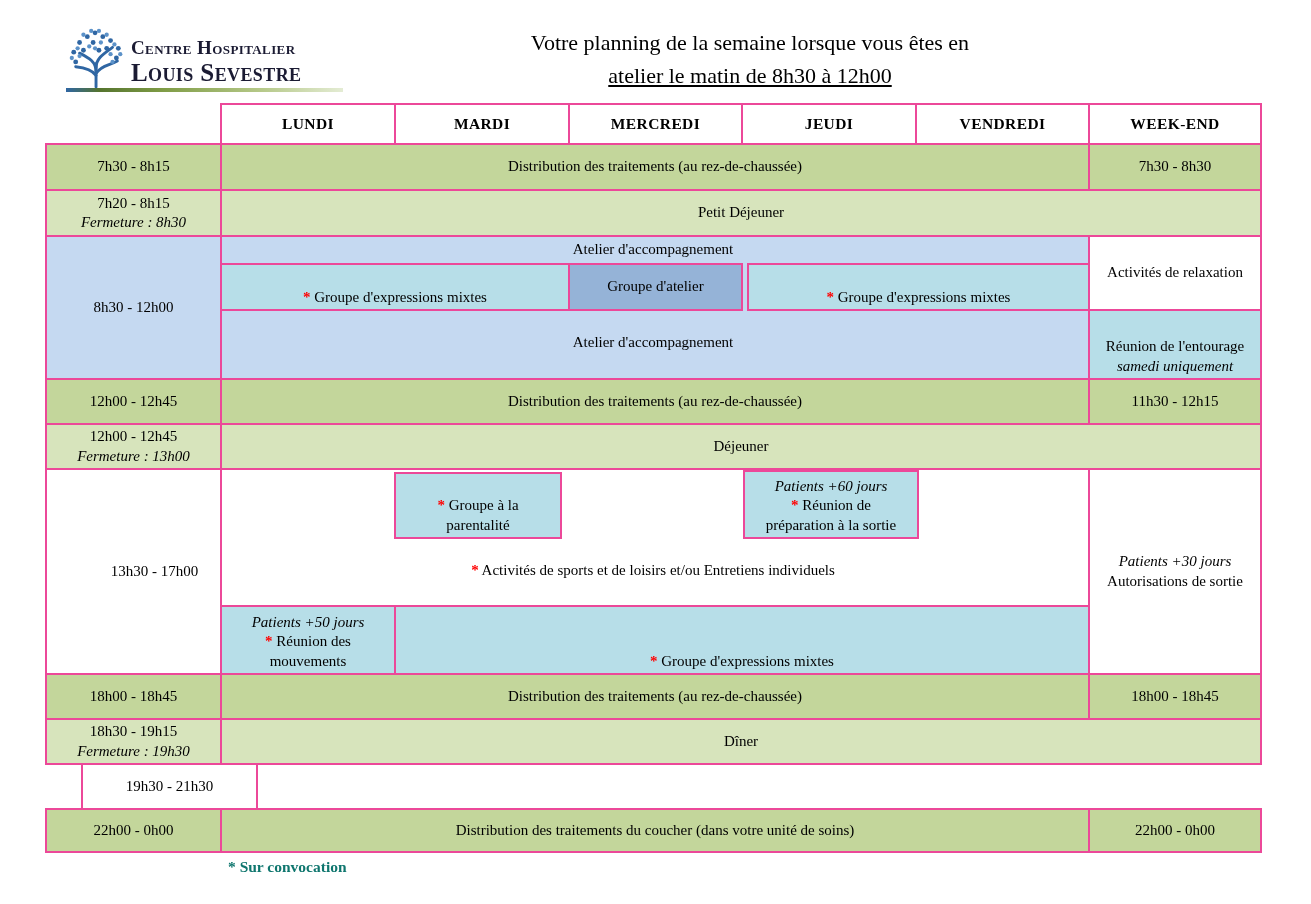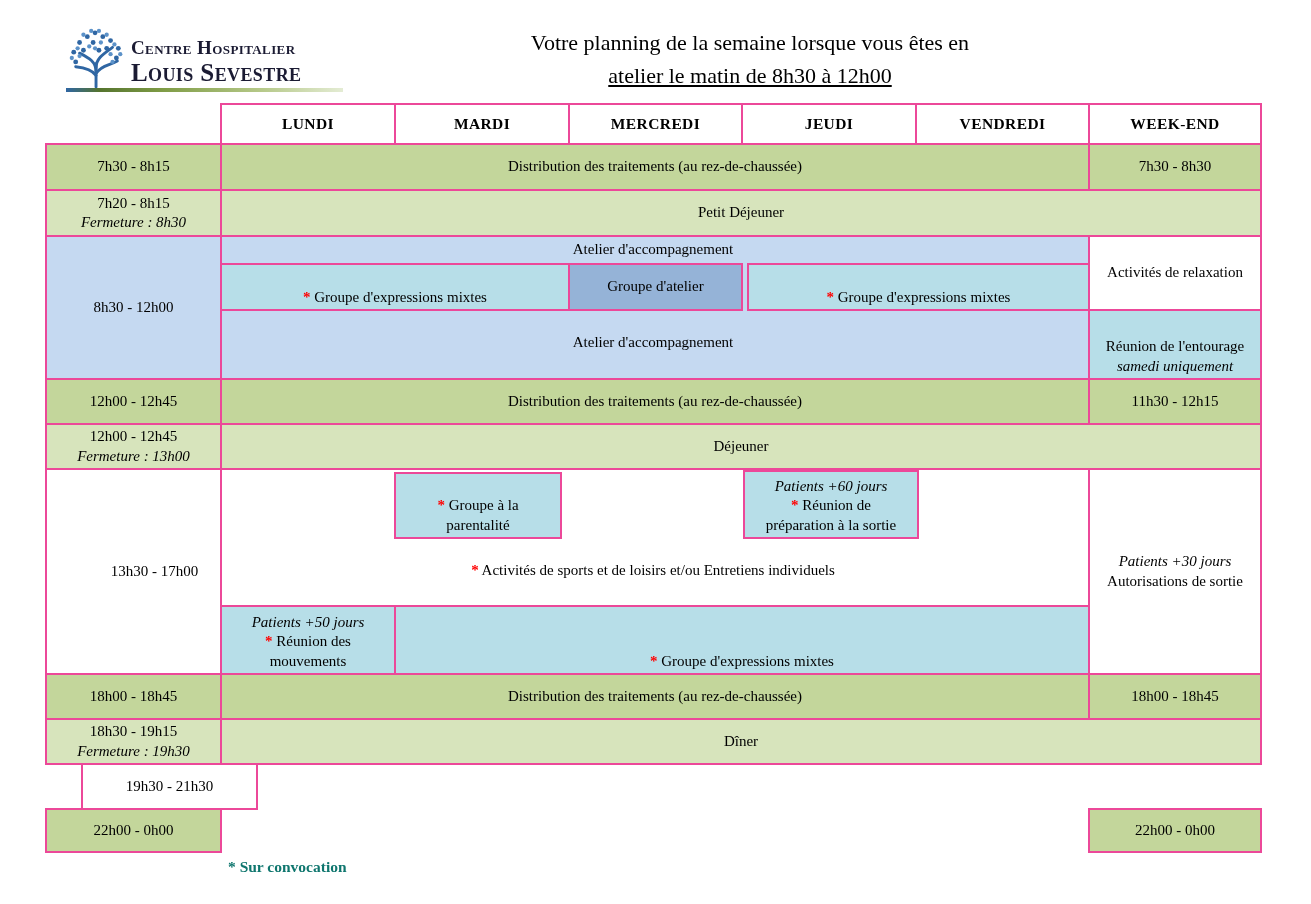--- a/index.html
+++ b/index.html
@@ -171,19 +171,20 @@
 
   <div class="c bg-lg" style="left:45px;top:718px;width:177px;height:47px;">
     <div>18h30 - 19h15</div>
     <div class="it">Fermeture : 19h30</div>
   </div>
   <div class="c bg-lg" style="left:220px;top:718px;width:1042px;height:47px;">Dîner</div>
 
   <div class="c bg-w" style="left:45px;top:763px;width:177px;height:47px;margin-left:36px;">19h30 - 21h30</div>
 
   <div class="c bg-dg" style="left:45px;top:808px;width:177px;height:45px;">22h00 - 0h00</div>
+  <div class="c bg-dg" style="left:220px;top:808px;width:870px;height:45px;">Distribution des traitements du coucher (dans votre unité de soins)</div>
   <div class="c bg-dg" style="left:1088px;top:808px;width:174px;height:45px;">22h00 - 0h00</div>
 
   <div class="fnote">
     <span>*</span> <span>Sur convocation</span>
   </div>
 
 </div>
 
 </body></html>

